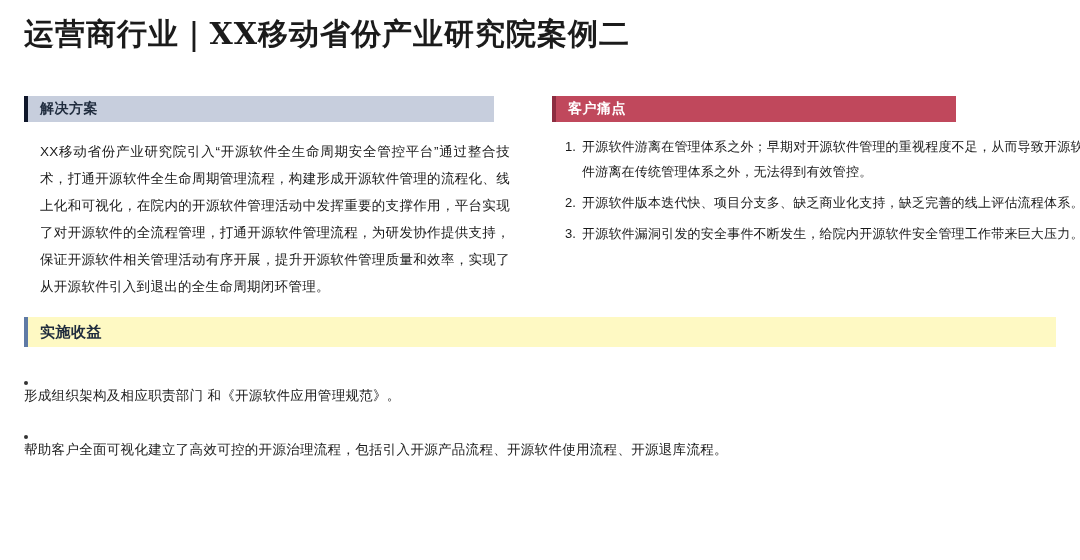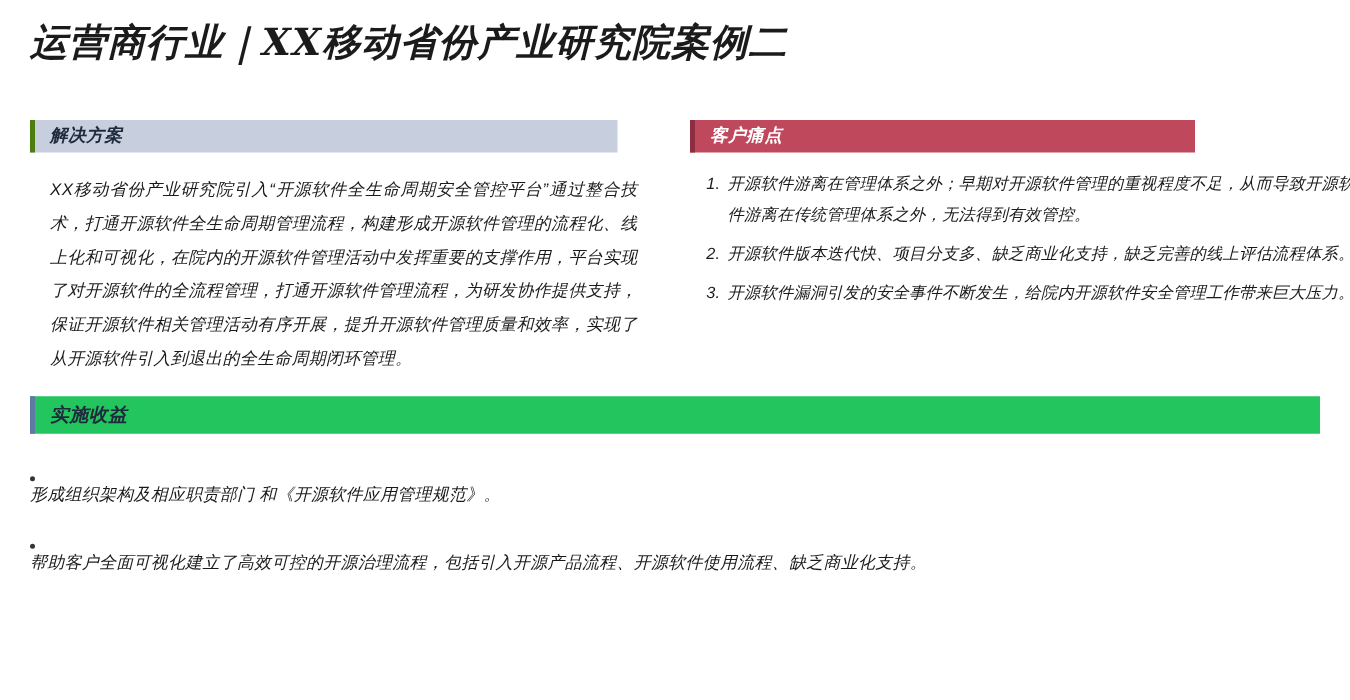--- a/index.html
+++ b/index.html
@@ -13,21 +13,20 @@
     font-family: "Liberation Sans", sans-serif;
     color: #222222;
     overflow: hidden;
   }
   .slide {
     position: relative;
     width: 1080px;
     height: 560px;
     box-sizing: border-box;
     padding: 0;
-    font-style: italic;
   }
   .slide-title {
     position: absolute;
     left: 24px;
     top: 14px;
     font-family: "DejaVu Serif", "Liberation Serif", serif;
     font-size: 30px;
     font-weight: bold;
     letter-spacing: 1px;
     color: #1b1b1b;
@@ -38,21 +37,21 @@
   .bar {
     position: absolute;
     box-sizing: border-box;
     height: 26px;
     display: flex;
     align-items: center;
     padding-left: 12px;
   }
   .bar-blue {
     background: #c7cedd;
-    border-left: 4px solid #4d7c0f;
+    border-left: 4px solid #0f172a;
   }
   .bar-red {
     background: #c0485c;
     border-left: 4px solid #8d2d40;
   }
   .bar-label {
     font-family: "DejaVu Serif", "Liberation Serif", serif;
     font-size: 14px;
     font-weight: bold;
     color: #1f2b3d;
@@ -102,21 +101,21 @@
     margin-bottom: 6px;
     padding-left: 2px;
   }
 
   
   #benefit-bar {
     left: 24px;
     top: 317px;
     width: 1032px;
     height: 30px;
-    background: #22c55e;
+    background: #fef9c3;
     border-left: 4px solid #5f7aa5;
     align-items: center;
   }
   #benefit-bar .bar-label {
     font-size: 15px;
   }
   #benefit-list {
     position: absolute;
     left: 24px;
     top: 372px;
@@ -169,17 +168,17 @@
   <div class="bar" id="benefit-bar">
     <span class="bar-label">实施收益</span>
   </div>
   <div id="benefit-list">
     <div class="benefit-item">
       <span class="benefit-dot"></span>
       <span class="benefit-text">形成组织架构及相应职责部门 和《开源软件应用管理规范》。</span>
     </div>
     <div class="benefit-item">
       <span class="benefit-dot"></span>
-      <span class="benefit-text">帮助客户全面可视化建立了高效可控的开源治理流程，包括引入开源产品流程、开源软件使用流程、缺乏商业化支持。</span>
+      <span class="benefit-text">帮助客户全面可视化建立了高效可控的开源治理流程，包括引入开源产品流程、开源软件使用流程、开源退库流程。</span>
     </div>
   </div>
 
 </div>
 
 </body></html>

